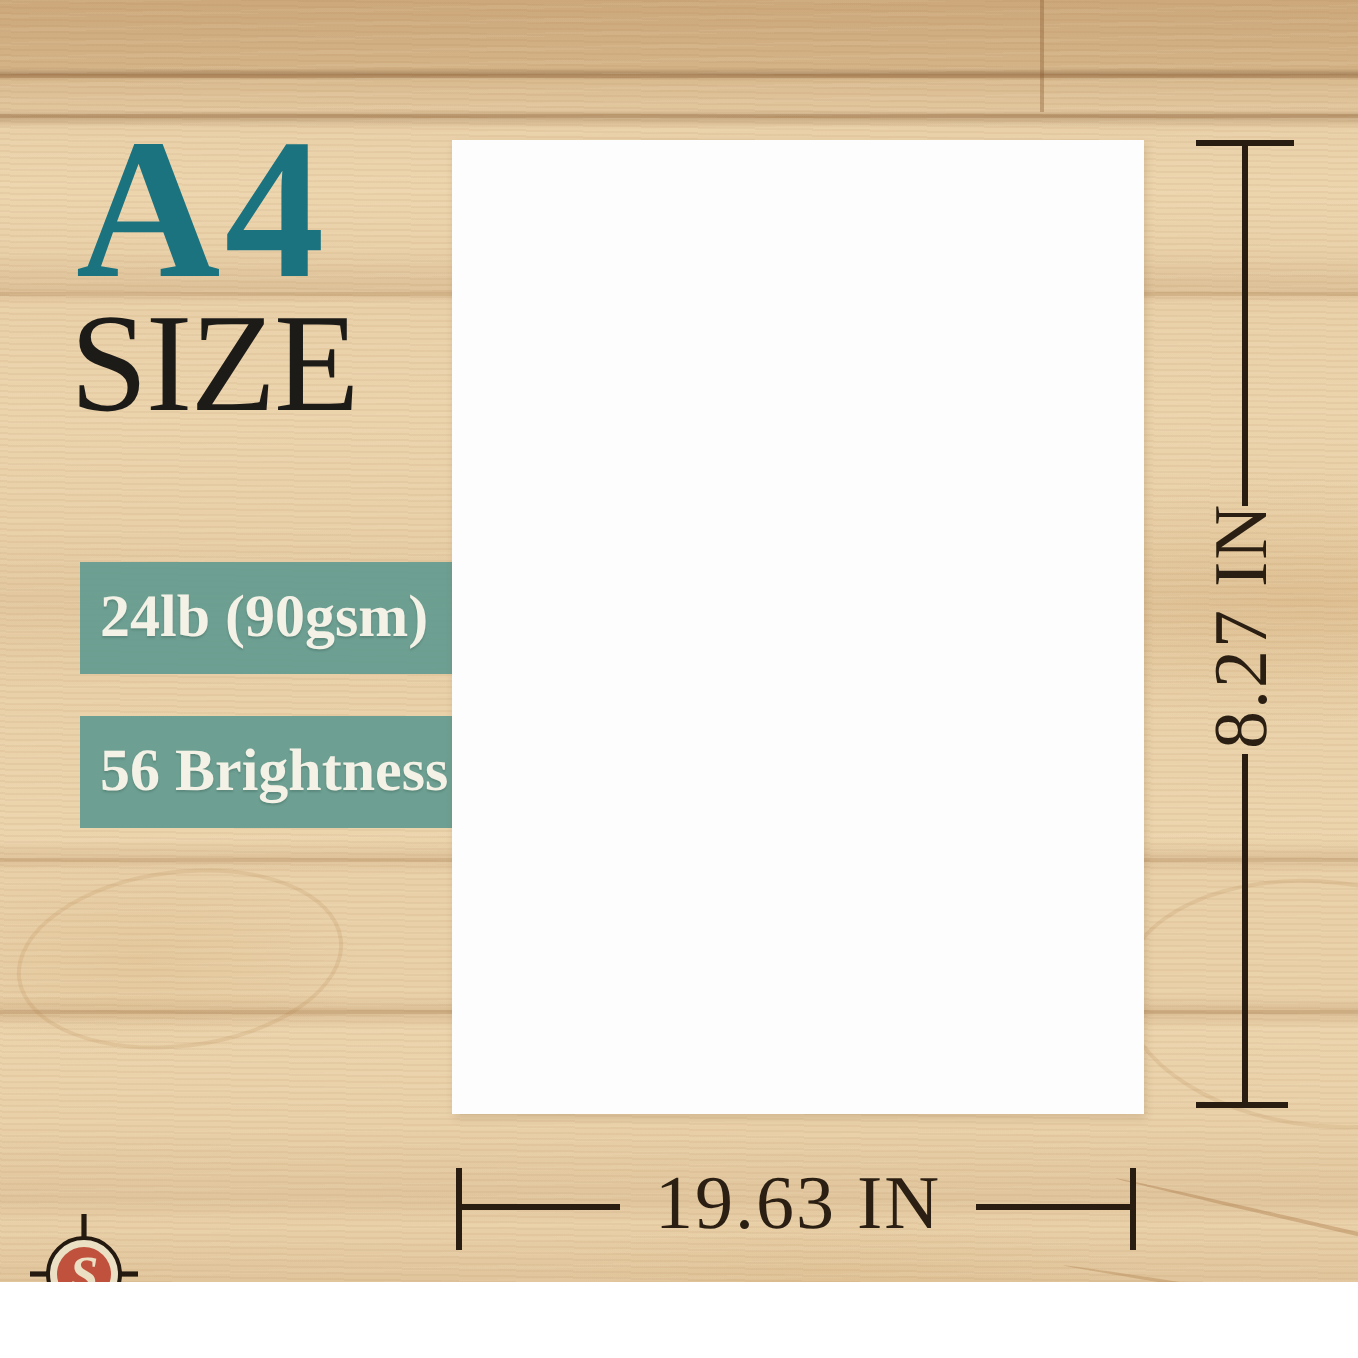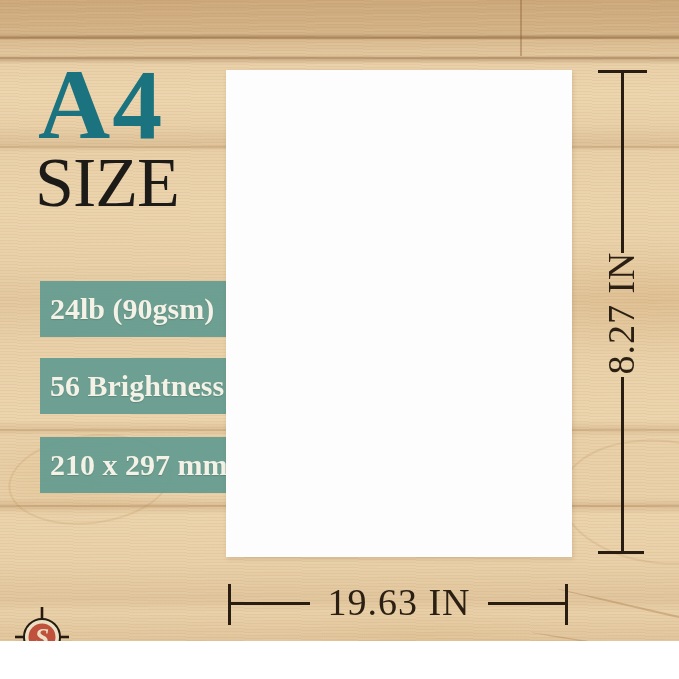--- a/index.html
+++ b/index.html
@@ -101,21 +101,20 @@
   <div class="streak" style="left:-15px;top:655px;width:190px;height:3px;transform:rotate(-3deg);background:rgba(150,85,40,0.38);"></div>
   <div class="streak" style="left:320px;top:120px;width:230px;height:2px;transform:rotate(2deg);background:rgba(160,108,56,0.20);"></div>
   <div class="knot" style="left:8px;top:435px;width:160px;height:85px;transform:rotate(-7deg);"></div>
   <div class="knot" style="left:560px;top:440px;width:200px;height:120px;transform:rotate(6deg);"></div>
 
   <div id="heading-a4">A4</div>
   <div id="heading-size">SIZE</div>
 
   <div class="badge" id="badge-weight">24lb (90gsm)</div>
   <div class="badge" id="badge-brightness">56 Brightness</div>
-  <div class="badge" id="badge-size-mm">210 x 297 mm</div>
 
   <div id="paper-sheet"></div>
 
   <div class="dim" id="vd-tick-top"></div>
   <div class="dim" id="vd-seg1"></div>
   <div class="dim" id="vd-seg2"></div>
   <div class="dim" id="vd-tick-bottom"></div>
   <div class="dim-label" id="height-label">8.27 IN</div>
 
   <div class="dim" id="hd-tick-left"></div>

